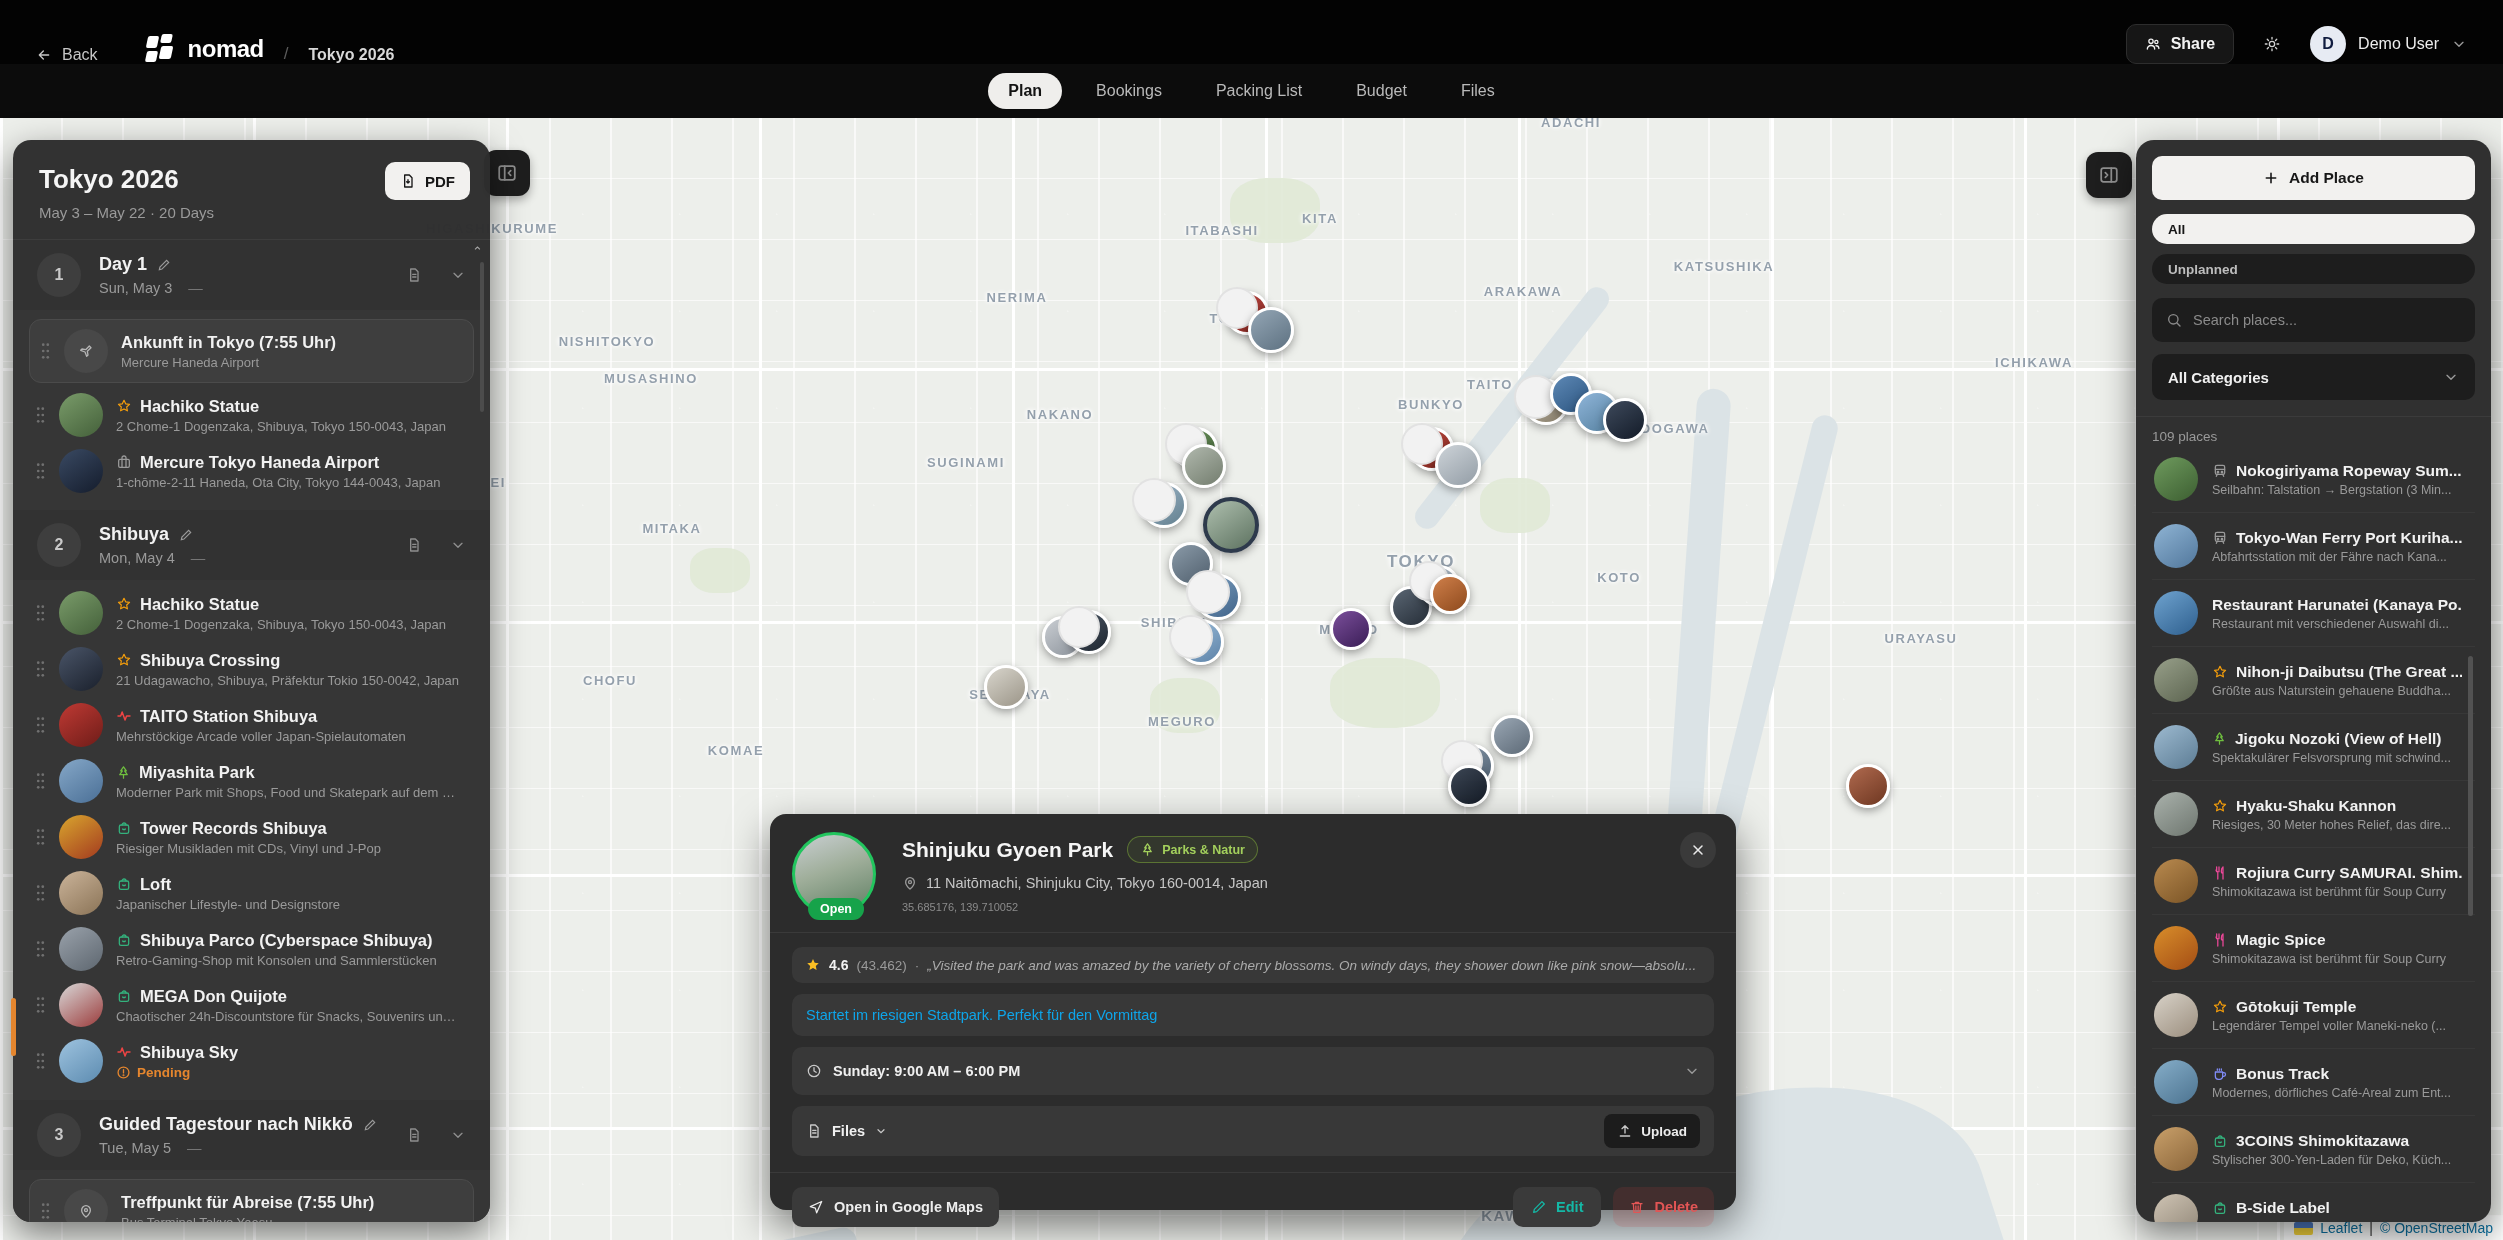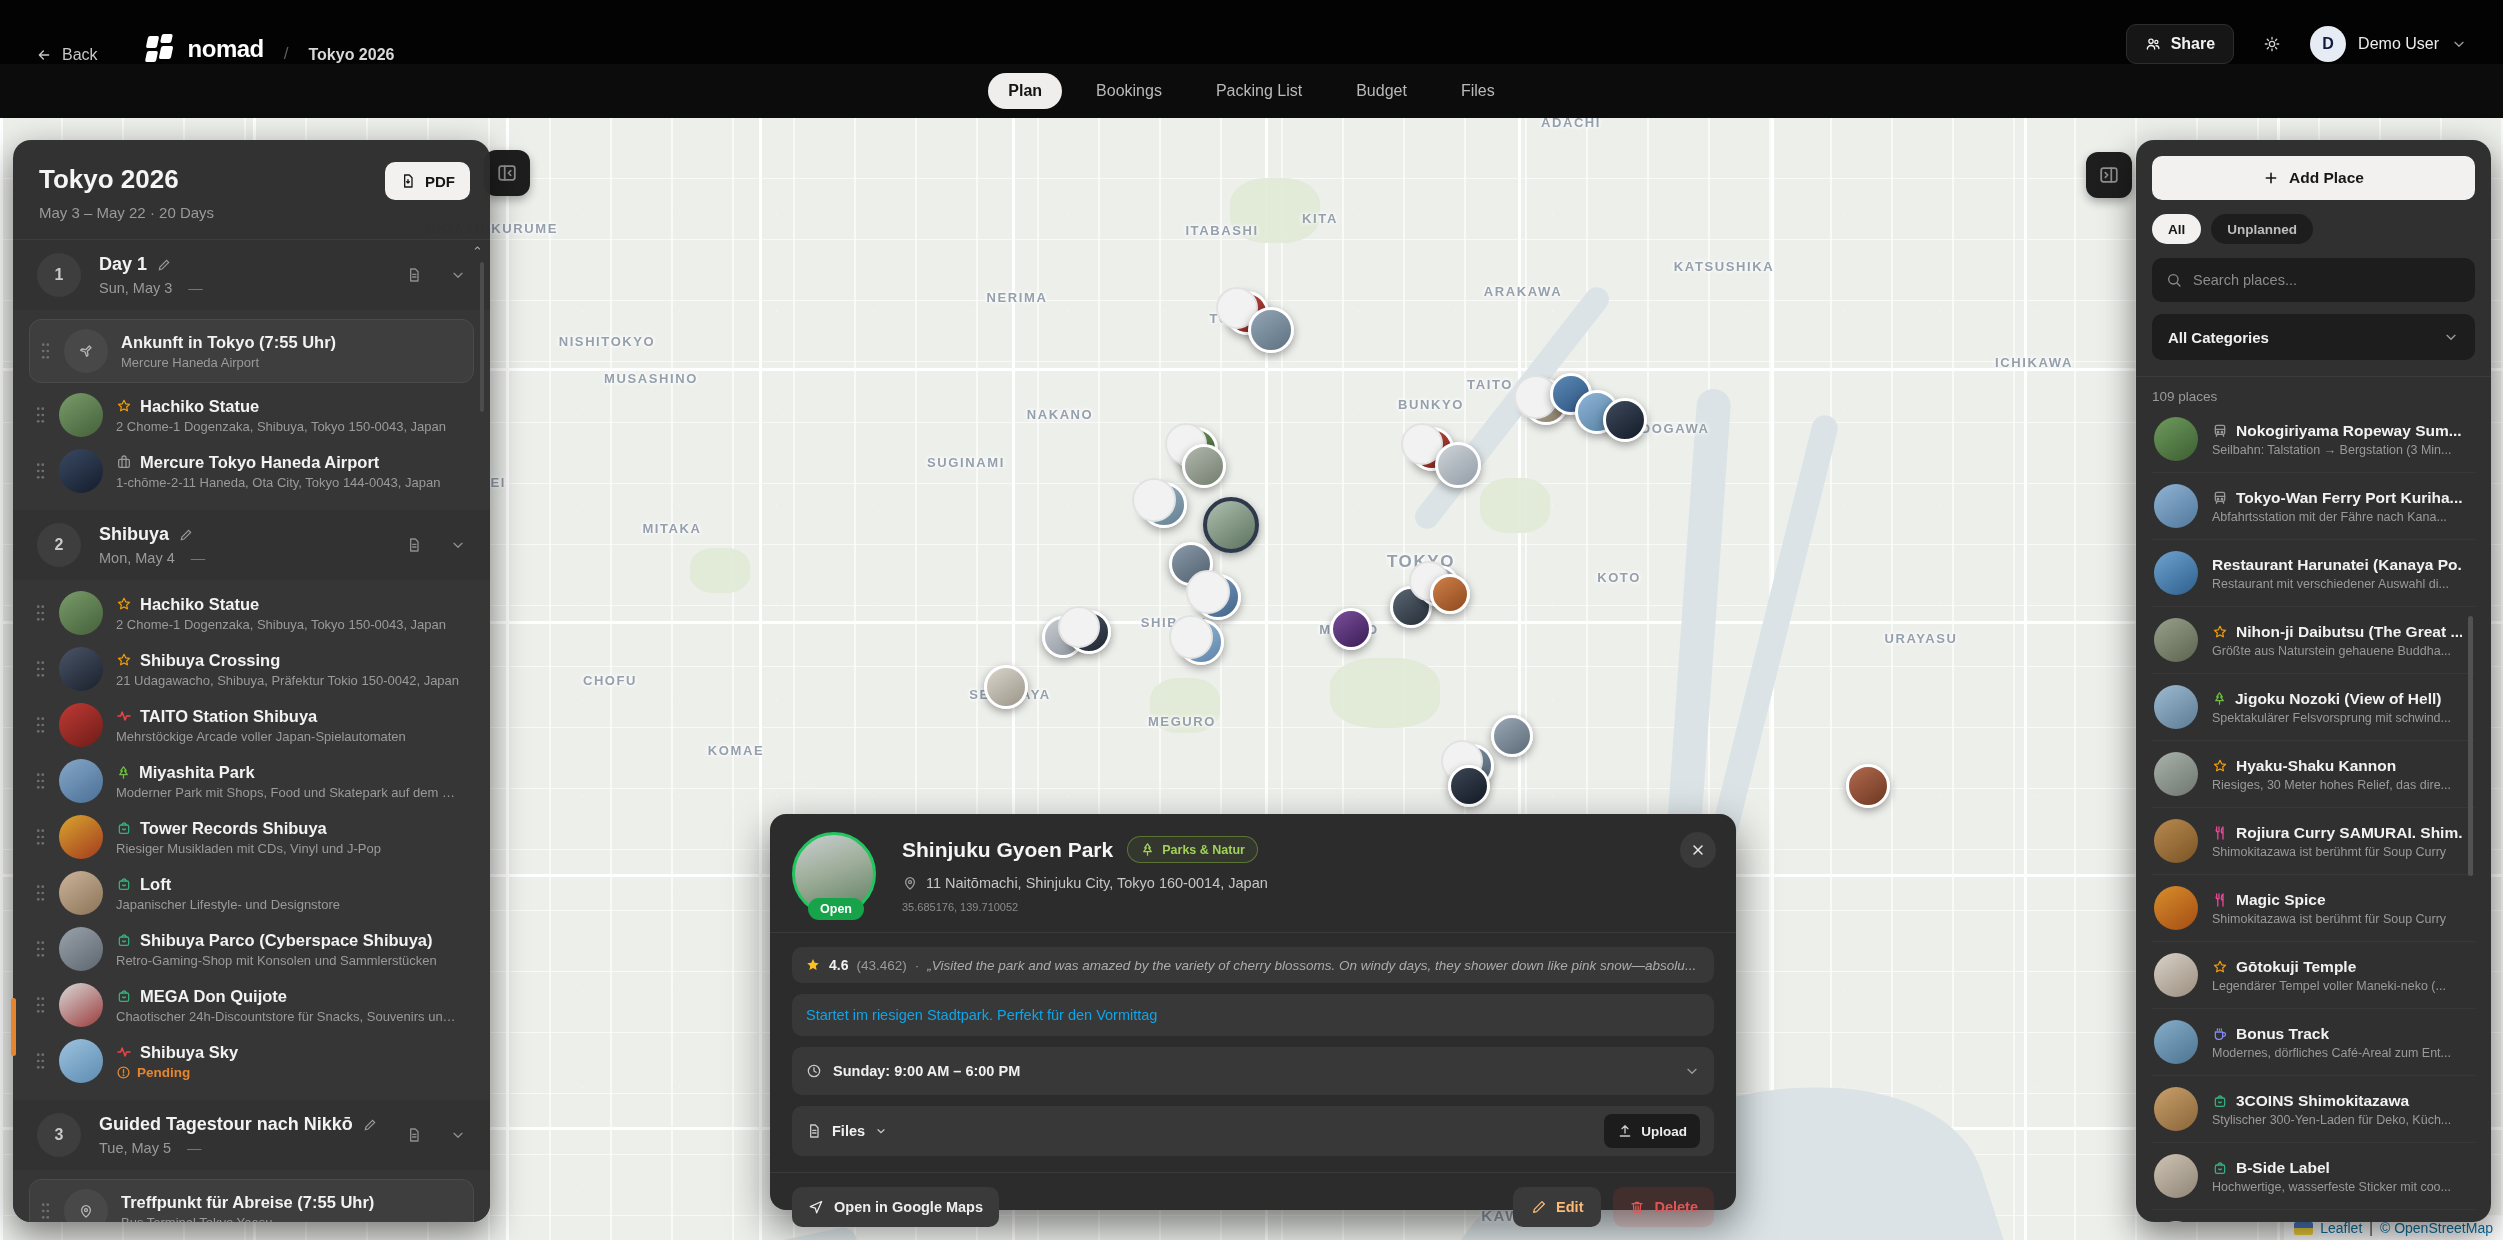--- a/index.html
+++ b/index.html
@@ -107,21 +107,21 @@
   .p-status { display:flex; align-items:center; gap:6px; color:#e5862e; font-size:13.5px; font-weight:bold; margin-top:3px; }
   .orange-strip { position:absolute; left:11px; top:998px; width:5px; height:58px; background:#e5862e;
                   border-radius:3px; z-index:65; }
 
   
   .places-panel { position:absolute; left:2136px; top:140px; width:355px; height:1082px;
                   background:rgba(44,44,44,.98); border-radius:18px; z-index:60; overflow:hidden;
                   box-shadow:0 12px 34px rgba(0,0,0,.5); padding:16px 16px 0; display:flex; flex-direction:column; }
   .add-btn { height:44px; background:#f2f1ef; border-radius:10px; color:#171717; font-size:15.5px; font-weight:bold;
              display:flex; align-items:center; justify-content:center; gap:10px; cursor:pointer; flex-shrink:0; }
-  .pill-row { display:flex; gap:10px; margin-top:14px; flex-shrink:0; }
+  .pill-row { display:flex; gap:10px; margin-top:14px; flex-shrink:0;flex-direction:column; }
   .pill { height:30px; padding:0 16px; border-radius:999px; font-size:13.5px; font-weight:bold;
           display:flex; align-items:center; cursor:pointer; background:#1d1d1d; color:#bdbdbd; }
   .pill.active { background:#f2f1ef; color:#171717; }
   .search-box { margin-top:14px; height:44px; background:#1d1d1d; border-radius:10px; display:flex;
                 align-items:center; gap:11px; padding:0 14px; color:#8b8b8b; flex-shrink:0; }
   .search-box input { background:transparent; border:none; outline:none; color:#cfcfcf; font-size:14.5px;
                       font-family:"Liberation Sans",sans-serif; width:100%; }
   .search-box input::placeholder { color:#8b8b8b; }
   .category-box { margin-top:12px; height:46px; background:#1d1d1d; border-radius:10px; display:flex;
                   align-items:center; padding:0 16px; cursor:pointer; flex-shrink:0; }
@@ -176,21 +176,21 @@
   .dc-hours .chev { margin-left:auto; color:#9a9a9a; }
   .dc-files { margin-top:11px; height:50px; background:#383838; border-radius:10px; display:flex;
               align-items:center; gap:10px; padding:0 14px; }
   .dc-files .ic { color:#c9c9c9; }
   .dc-files-label { color:#f0f0f0; font-size:14.5px; font-weight:bold; }
   .upload-btn { margin-left:auto; height:34px; background:#1c1c1c; border-radius:8px; color:#ededed;
                 font-size:13.5px; font-weight:bold; display:flex; align-items:center; gap:8px; padding:0 13px; cursor:pointer; }
   .dc-footer { display:flex; align-items:center; margin-top:14px; }
   .gmaps-btn { height:40px; background:#3a3a3a; border-radius:10px; color:#ededed; font-size:14.5px; font-weight:bold;
                display:flex; align-items:center; gap:10px; padding:0 16px; cursor:pointer; }
-  .edit-btn { margin-left:auto; height:40px; background:#3a3a3a; border-radius:10px; color:#fdba74;
+  .edit-btn { margin-left:auto; height:40px; background:#3a3a3a; border-radius:10px; color:#14b8a6;
               font-size:14.5px; font-weight:bold; display:flex; align-items:center; gap:9px; padding:0 18px; cursor:pointer; }
   .delete-btn { margin-left:12px; height:40px; background:rgba(190,60,60,.16); border-radius:10px; color:#e25555;
                 font-size:14.5px; font-weight:bold; display:flex; align-items:center; gap:9px; padding:0 16px; cursor:pointer; }
 </style>
 </head>
 <body>
 
 <div class="app">
 
   <header class="topbar">

